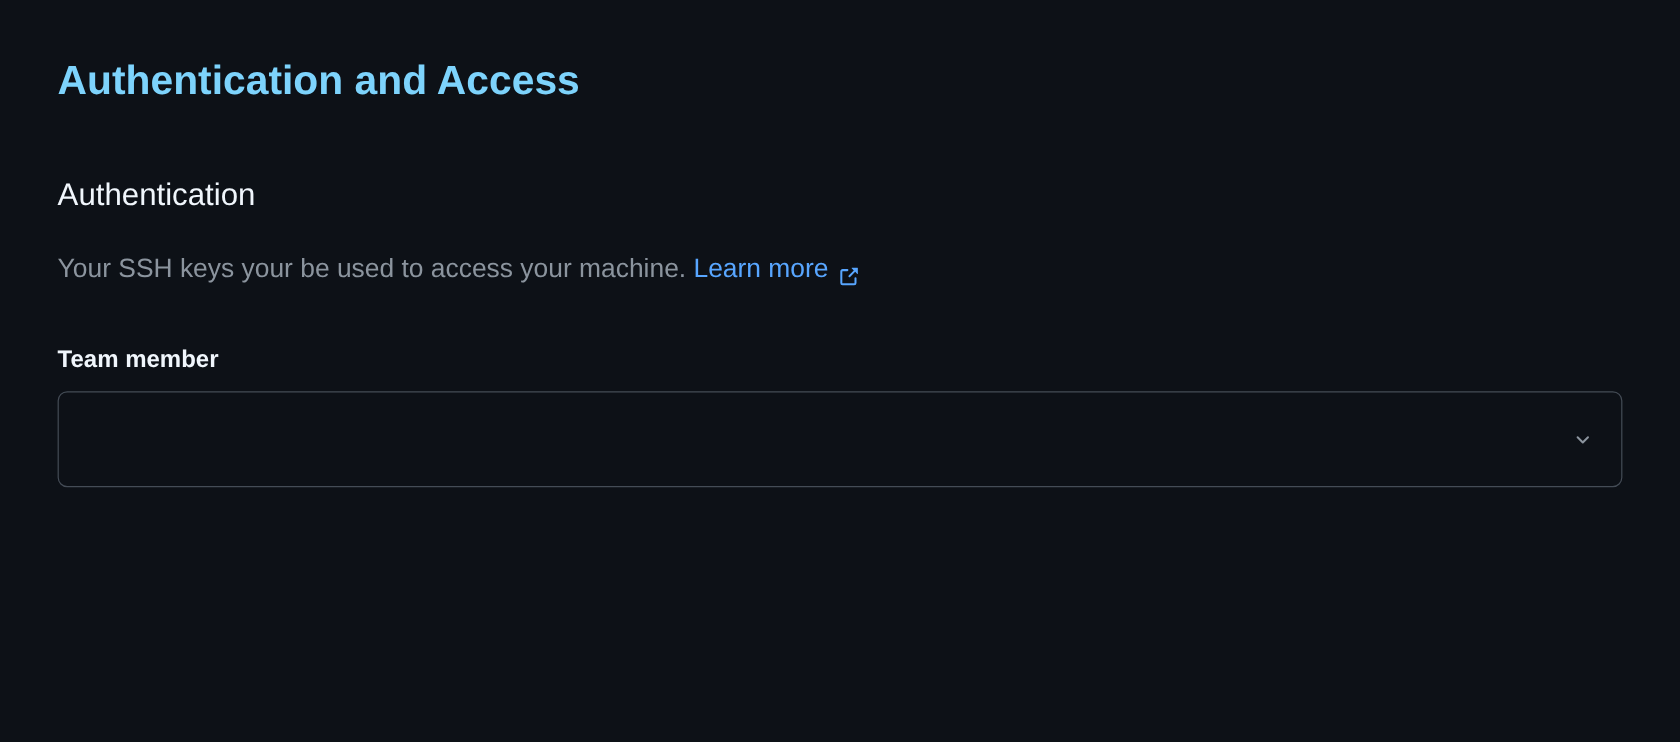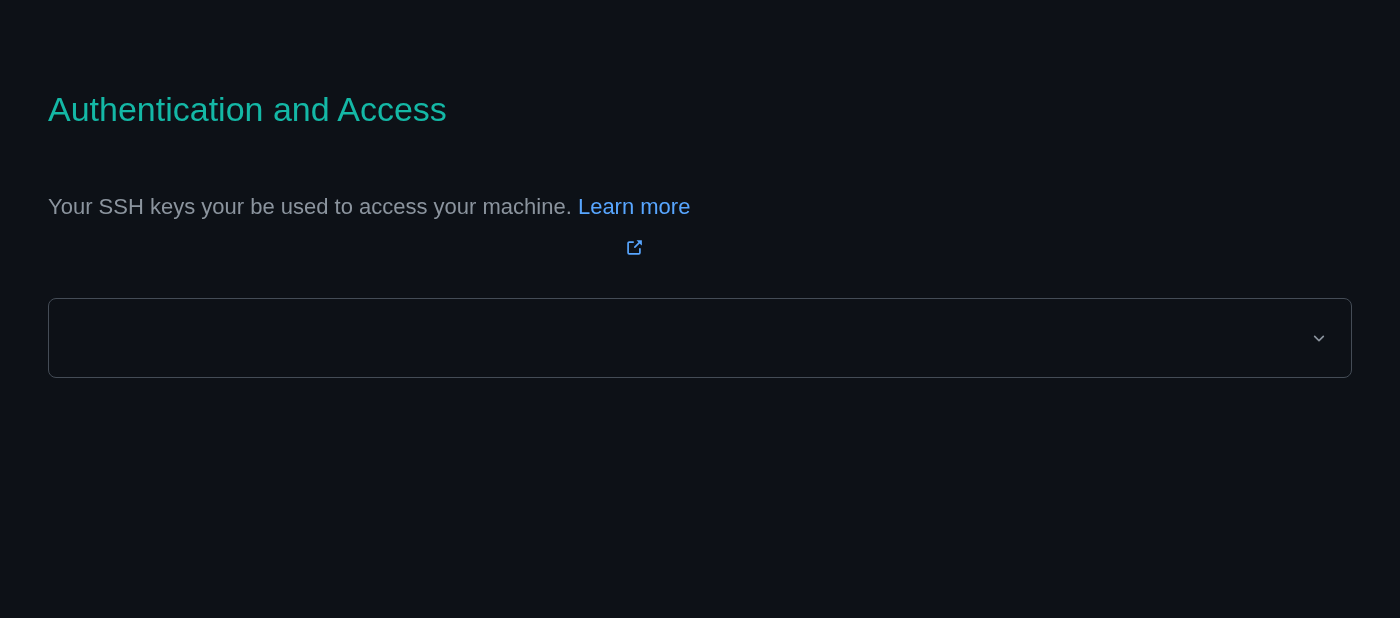--- a/index.html
+++ b/index.html
@@ -10,24 +10,23 @@
     body {
       background-color: #0d1117;
       font-family: -apple-system, BlinkMacSystemFont, "Segoe UI", Helvetica, Arial, sans-serif;
       width: 1400px;
       height: 618px;
       padding: 48px;
       color: #c9d1d9;
     }
     .page-title {
       font-size: 34px;
-      font-weight: 400;
-      color: #14b8a6;
+      font-weight: 700;
+      color: #7dd3fc;
       margin-bottom: 60px;
-      margin-top: 42px;
     }
     .section {
       margin-bottom: 48px;
     }
     .section-heading {
       font-size: 26px;
       font-weight: 500;
       color: #f0f6fc;
       margin-bottom: 28px;
     }
@@ -36,21 +35,20 @@
       font-weight: 400;
       color: #8b949e;
       line-height: 1.6;
     }
     .link {
       color: #58a6ff;
       text-decoration: none;
       display: inline-flex;
       align-items: center;
       gap: 8px;
-      flex-direction: column;
     }
     .external-icon {
       width: 18px;
       height: 18px;
       display: inline-block;
       vertical-align: middle;
     }
     .form-group {
       margin-top: 36px;
     }
@@ -88,33 +86,35 @@
       pointer-events: none;
       color: #8b949e;
     }
   </style>
 </head>
 <body>
 
 <h1 class="page-title">Authentication and Access</h1>
 
 <div class="section">
+  <h2 class="section-heading">Authentication</h2>
   <p class="section-description">
     <span>Your SSH keys your be used to access your machine. </span><a class="link" href="#">
         <span>Learn more</span>
         <span class="external-icon"><svg viewBox="0 0 16 16" fill="currentColor" width="18" height="18">
             <path d="M3.75 2h3.5a.75.75 0 0 1 0 1.5h-3.5a.25.25 0 0 0-.25.25v8.5c0 .138.112.25.25.25h8.5a.25.25 0 0 0 .25-.25v-3.5a.75.75 0 0 1 1.5 0v3.5A1.75 1.75 0 0 1 12.25 14h-8.5A1.75 1.75 0 0 1 2 12.25v-8.5C2 2.784 2.784 2 3.75 2Zm6.854-1h4.146a.25.25 0 0 1 .25.25v4.146a.25.25 0 0 1-.427.177L13.03 4.03 9.28 7.78a.751.751 0 0 1-1.042-.018.751.751 0 0 1-.018-1.042l3.75-3.75-1.543-1.543A.25.25 0 0 1 10.604 1Z"></path>
           </svg></span>
       </a>
   </p>
 </div>
 
 <div class="section">
 
   <div class="form-group">
+    <label class="form-label">Team member</label>
     <div class="select-wrapper">
       <select class="select-field" value="">
         <option value=""></option>
       </select>
       <span class="chevron-icon">
         <svg viewBox="0 0 16 16" fill="currentColor" width="22" height="22">
           <path d="M4.427 6.427a.6.6 0 0 1 .849 0L8 9.151l2.724-2.724a.6.6 0 1 1 .849.849l-3.149 3.148a.6.6 0 0 1-.848 0L4.427 7.276a.6.6 0 0 1 0-.849Z"></path>
         </svg>
       </span>
     </div>

